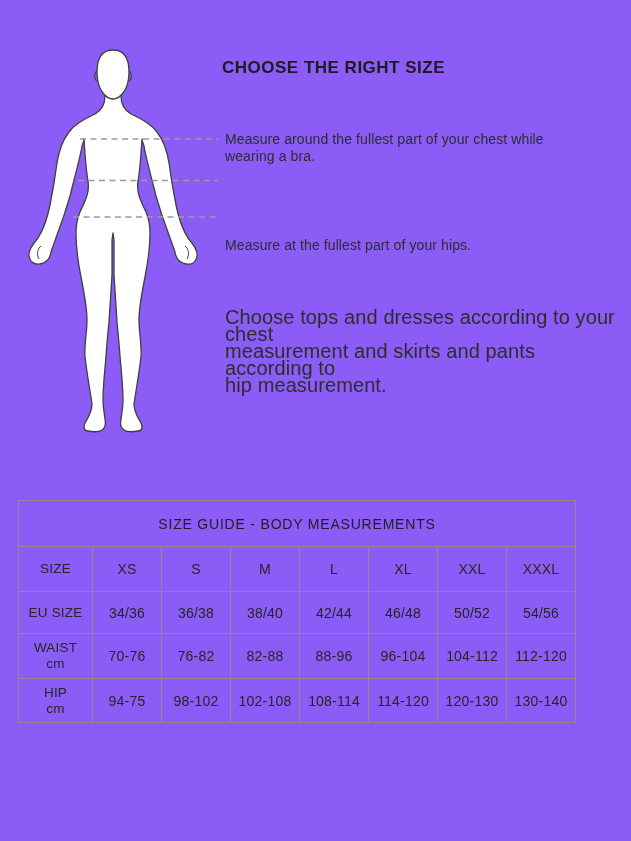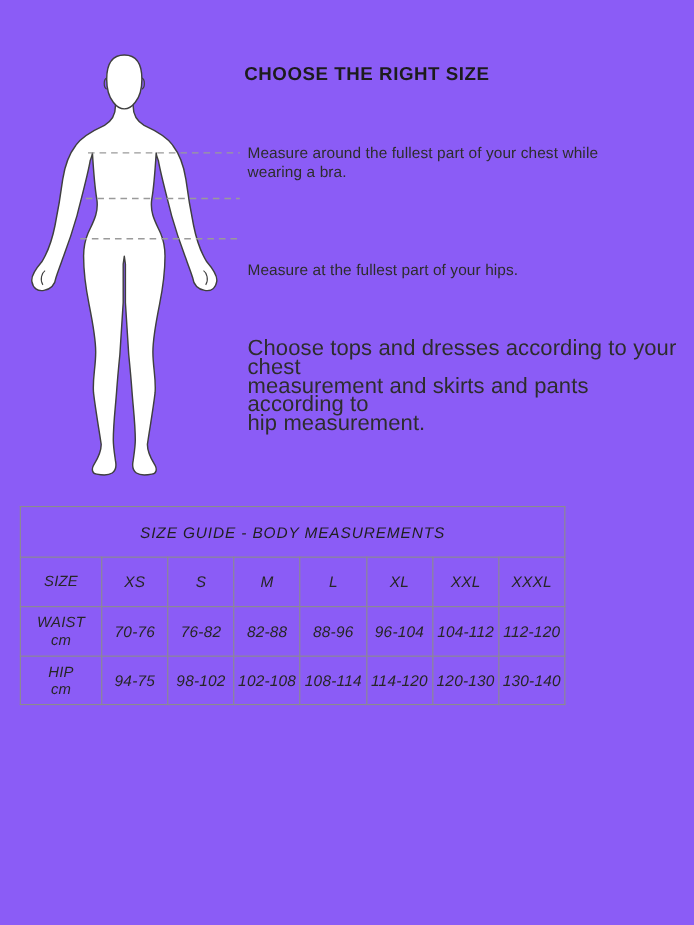--- a/index.html
+++ b/index.html
@@ -26,22 +26,22 @@
   .instr-1{top:131px;}
   .instr-2{top:172px;}
   .instr-3{top:209px;margin-top:28px;}
   .guide-note{
     position:absolute;left:225px;top:309px;width:400px;
     font-size:20px;line-height:17px;letter-spacing:.1px;color:#2d2d2d;
     white-space:pre-line;
   }
   
   .size-table{
-    position:absolute;left:18px;top:460px;
-    width:496px;border-collapse:collapse;table-layout:fixed;font-style:italic;
+    position:absolute;left:18px;top:500px;
+    width:558px;border-collapse:collapse;table-layout:fixed;
   }
   .size-table td{
     border:1px solid #8c8c8c;
     text-align:center;vertical-align:middle;
     font-size:14px;color:#262626;letter-spacing:.2px;
     padding:0;
   }
   .size-table .t-title{
     font-size:14px;letter-spacing:.8px;color:#1f1f1f;
   }
@@ -167,20 +167,32 @@
         <span>SIZE</span>
       </td>
       <td>XS</td>
       <td>S</td>
       <td>M</td>
       <td>L</td>
       <td>XL</td>
       <td>XXL</td>
       <td>XXXL</td>
     </tr>
+    <tr class="r-eu">
+      <td class="row-label">
+        <span>EU SIZE</span>
+      </td>
+      <td>34/36</td>
+      <td>36/38</td>
+      <td>38/40</td>
+      <td>42/44</td>
+      <td>46/48</td>
+      <td>50/52</td>
+      <td>54/56</td>
+    </tr>
     <tr class="r-waist">
       <td class="row-label">
         <span>WAIST</span>
         <span>cm</span>
       </td>
       <td>70-76</td>
       <td>76-82</td>
       <td>82-88</td>
       <td>88-96</td>
       <td>96-104</td>

